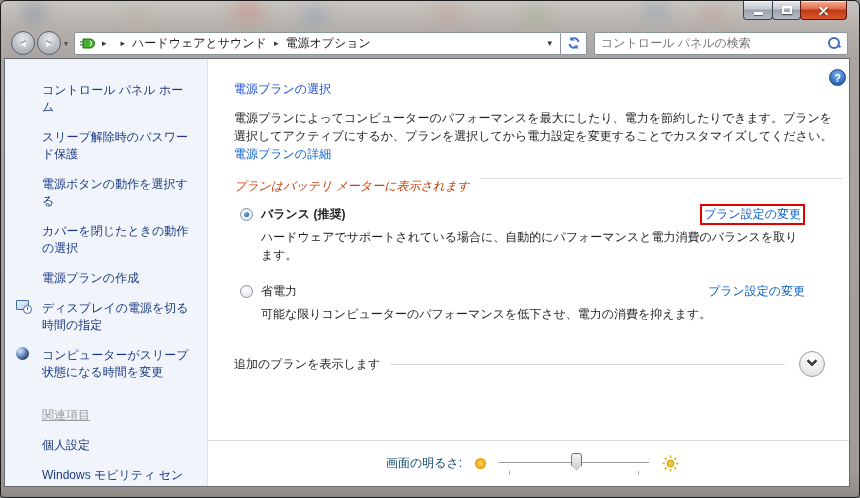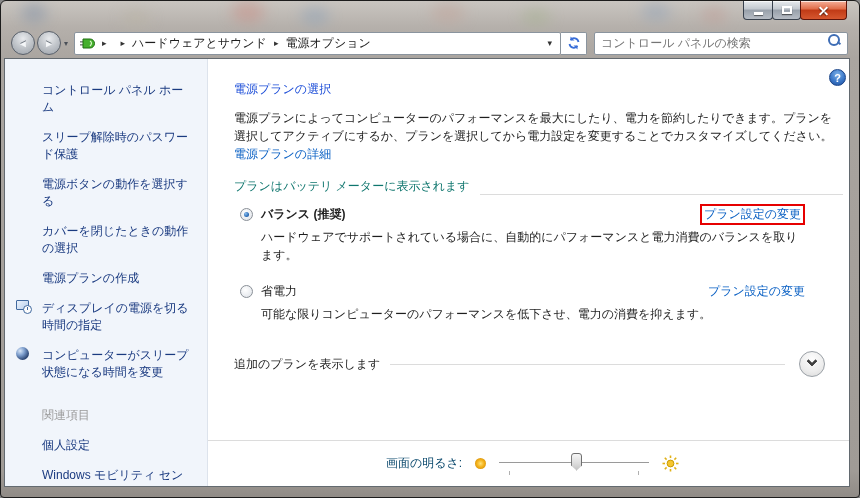--- a/index.html
+++ b/index.html
@@ -52,21 +52,21 @@
   }
   .crumb-sep { color:#333; font-size:9px; margin:0 7px; }
   .crumb { white-space:nowrap; }
   .addr-caret { margin-left:auto; color:#333; font-size:9px; padding:0 4px; }
   .refreshbtn {
     width:26px; height:23px; background:#fff; border:1px solid #8a949e; border-left:none; border-radius:0 2px 2px 0;
     display:flex; align-items:center; justify-content:center; flex:0 0 auto; margin-right:7px;
   }
   .searchbox {
     width:254px; height:23px; background:#fff; border:1px solid #8a949e; border-radius:2px;
-    display:flex; padding:0 6px; flex:0 0 auto;
+    display:flex; align-items:center; padding:0 6px; flex:0 0 auto;
   }
   .searchbox input {
     border:none; outline:none; flex:1; font-size:12px; color:#7a7a7a;
     font-family:"Liberation Sans","DejaVu Sans",sans-serif; min-width:0; background:transparent;
   }
   .mag { position:relative; width:14px; height:14px; flex:0 0 auto; }
   .mag::before { content:""; position:absolute; left:1px; top:1px; width:8px; height:8px; border:2px solid #3e6db5; border-radius:50%; }
   .mag::after  { content:""; position:absolute; left:10px; top:9px; width:4px; height:2px; background:#3e6db5; transform:rotate(45deg); }
 
   
@@ -76,21 +76,21 @@
   .bodyarea {
     position:absolute; top:57px; left:3px; right:9px; bottom:10px;
     background:#fff; border:1px solid #636a70; display:flex; overflow:hidden;
   }
   .sidebar {
     width:203px; flex:0 0 auto; background:#f1f5fb; border-right:1px solid #dde3ec;
     padding:23px 14px 0 37px; font-size:12px; line-height:17px; color:#1a3a80;
   }
   .side-item { position:relative; margin-bottom:13px; cursor:pointer; }
   .side-item .sicon { position:absolute; left:-26px; top:0px; }
-  .side-header { color:#9a9a9a; margin:26px 0 13px 0; cursor:default; }
+  .side-header { color:#9a9a9a; margin:26px 0 13px 0; cursor:default;text-decoration:underline; }
 
   .icon-dispclock { position:relative; width:16px; height:14px; display:inline-block; }
   .icon-dispclock .scr { position:absolute; left:0; top:0; width:13px; height:10px; border:1px solid #41699f; background:linear-gradient(135deg,#eaf2fc,#b9cfec); border-radius:1px; }
   .icon-dispclock .clk { position:absolute; right:0; bottom:0; width:9px; height:9px; border:1px solid #41699f; border-radius:50%; background:#fdfdfd; }
   .icon-dispclock .clk::before { content:""; position:absolute; left:3px; top:1px; width:1px; height:3px; background:#41699f; }
   .icon-moon { width:13px; height:13px; border-radius:50%; display:inline-block;
     background:radial-gradient(circle at 32% 30%,#d9e6f7 0%,#7d9ecd 35%,#27406e 75%,#16243f 100%); }
 
   
   .main { position:relative; flex:1 1 auto; padding:22px 0 0 26px; font-size:12px; color:#1e1e1e; }
@@ -98,21 +98,21 @@
     position:absolute; top:10px; right:11px; width:17px; height:17px; border-radius:50%;
     background:radial-gradient(circle at 50% 30%,#7db1e8 0%,#3c78c8 55%,#1d4e9b 100%);
     border:1px solid #1a4489; color:#fff; font-weight:bold; font-size:11px;
     display:flex; align-items:center; justify-content:center;
   }
   .page-title { font-size:12px; font-weight:normal; color:#1d4ed8; margin-bottom:11px; }
   .intro { width:610px; line-height:18px; margin-bottom:13px; }
   a.link { color:#0b61c4; cursor:pointer; }
   a.link.nounderline { text-decoration:none; }
 
-  .section-row { display:flex; align-items:flex-end; margin:15px 0 6px 0; padding-right:14px; color:#0f766e; }
+  .section-row { display:flex; align-items:flex-start; margin:15px 0 6px 0; padding-right:14px; color:#c2410c;font-style:italic; }
   .section-row .label { margin-right:10px; white-space:nowrap; }
   .section-row .rule { flex:1; height:1px; background:#dcdcdc; }
 
   .plan { margin:8px 0 2px 6px; padding-right:52px; }
   .plan-head { display:flex; align-items:center; height:22px; }
   .radio {
     width:13px; height:13px; border-radius:50%; border:1px solid #8a9097; margin-right:8px; flex:0 0 auto;
     background:radial-gradient(circle at 40% 35%,#ffffff 0%,#e7eaee 70%,#cfd5db 100%); position:relative;
   }
   .radio.checked::after { content:""; position:absolute; left:3px; top:3px; width:5px; height:5px; border-radius:50%;

